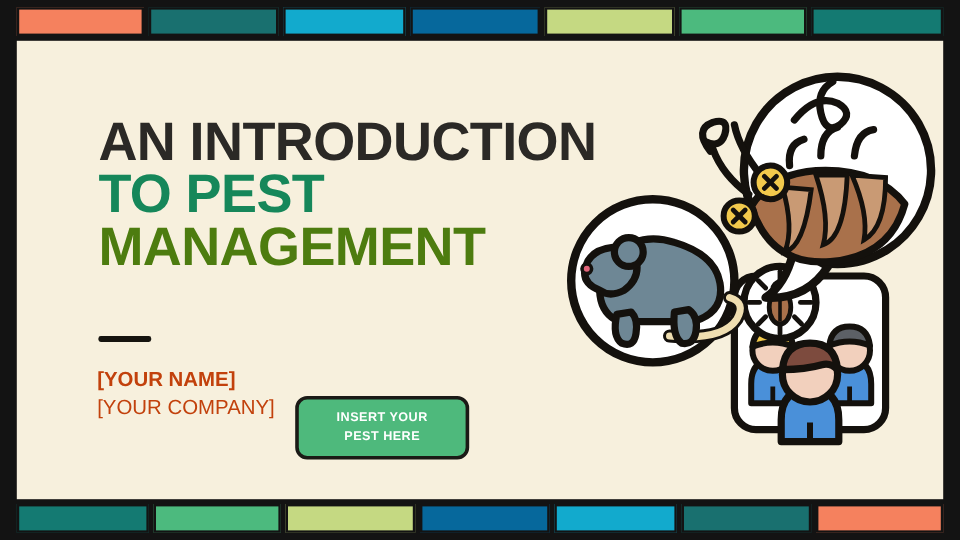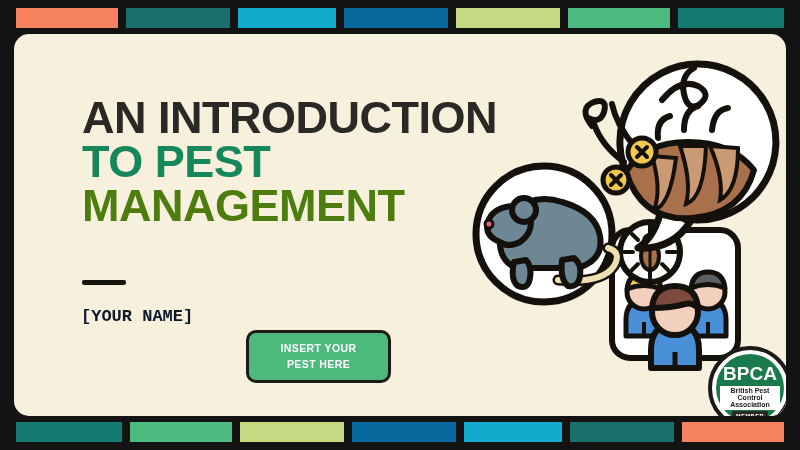--- a/index.html
+++ b/index.html
@@ -78,24 +78,23 @@
     height: 5px;
     background: #16140f;
     border-radius: 2px;
   }
 
   
   #byline {
     position: absolute;
     left: 67px;
     top: 272px;
-    color: #0f172a;
+    color: #c2410c;
     font-size: 17px;
     line-height: 1.33;
-    font-family: Liberation Mono, monospace;
   }
   #byline .nm { font-weight: bold; display: block; white-space: nowrap; }
   #byline .co { font-weight: normal; display: block; white-space: nowrap; }
 
   
   #logo-btn {
     position: absolute;
     left: 232px;
     top: 296px;
     width: 145px;
@@ -144,32 +143,33 @@
   <div class="strip top" id="strip-top">
       <div class="seg" style="background: rgb(245, 129, 94); flex: 108 0 0px;"></div>
       <div class="seg" style="background: rgb(25, 112, 111); flex: 110 0 0px;"></div>
       <div class="seg" style="background: rgb(18, 170, 205); flex: 104 0 0px;"></div>
       <div class="seg" style="background: rgb(6, 104, 156); flex: 110 0 0px;"></div>
       <div class="seg" style="background: rgb(197, 217, 130); flex: 110 0 0px;"></div>
       <div class="seg" style="background: rgb(76, 186, 126); flex: 108 0 0px;"></div>
       <div class="seg" style="background: rgb(20, 122, 114); flex: 112 0 0px;"></div>
     </div>
 
-  <div id="stage" style="background: rgb(247, 240, 221); border-radius: 15px;">
+  <div id="stage" style="background: rgb(247, 240, 221);">
 
     <div id="headline">
       <span class="hl-line dark" style="color: rgb(43, 41, 38);">AN INTRODUCTION</span>
       <span class="hl-line green" style="color: rgb(22, 135, 90);">TO PEST</span>
       <span class="hl-line green" style="color: #4d7c0f;">MANAGEMENT</span>
     </div>
 
     <div id="rule"></div>
 
     <div id="byline">
       <span class="nm">[YOUR NAME]</span>
+      <span class="co">[YOUR COMPANY]</span>
     </div>
 
     <div id="logo-btn" style="background: rgb(78, 185, 124); color: rgb(255, 255, 255);">
       <span>INSERT YOUR</span>
       <span>PEST HERE</span>
     </div>
 
     <div id="art">
       <svg width="320" height="382" viewBox="0 0 320 382" xmlns="http://www.w3.org/2000/svg">
 
@@ -265,33 +265,20 @@
 
           <g fill="#6e8795" stroke="#14110d" stroke-width="6" stroke-linejoin="round">
             <path d="M48 228 q-4 18 4 24 q10 4 12 -8 q2 -12 -4 -18 z"></path>
             <path d="M96 226 q-2 20 6 26 q10 2 12 -10 q2 -12 -6 -18 z"></path>
           </g>
         </g>
 
       </svg>
     </div>
 
-    <div id="bpca">
-      <svg width="84" height="84" viewBox="0 0 84 84" xmlns="http://www.w3.org/2000/svg">
-        <circle cx="42" cy="42" r="40" fill="#ffffff" stroke="#1b1a16" stroke-width="4"></circle>
-        <circle cx="42" cy="42" r="34" fill="#1b7a4c"></circle>
-        <text x="42" y="34" text-anchor="middle" font-family="Liberation Sans, sans-serif" font-size="19" font-weight="bold" fill="#ffffff">BPCA</text>
-        <rect x="12" y="40" width="60" height="24" fill="#ffffff"></rect>
-        <text x="42" y="47" text-anchor="middle" font-family="Liberation Sans, sans-serif" font-size="7" font-weight="bold" fill="#1b1a16">British Pest</text>
-        <text x="42" y="54" text-anchor="middle" font-family="Liberation Sans, sans-serif" font-size="7" font-weight="bold" fill="#1b1a16">Control</text>
-        <text x="42" y="61" text-anchor="middle" font-family="Liberation Sans, sans-serif" font-size="7" font-weight="bold" fill="#1b1a16">Association</text>
-        <rect x="24" y="65" width="36" height="9" rx="1" fill="#2b2926"></rect>
-        <text x="42" y="71.5" text-anchor="middle" font-family="Liberation Sans, sans-serif" font-size="5.5" font-weight="bold" fill="#ffffff" letter-spacing="0.6">MEMBER</text>
-      </svg>
-    </div>
 
   </div>
 
   <div class="strip bottom" id="strip-bottom">
       <div class="seg" style="background: rgb(20, 122, 114); flex: 112 0 0px;"></div>
       <div class="seg" style="background: rgb(76, 186, 126); flex: 108 0 0px;"></div>
       <div class="seg" style="background: rgb(197, 217, 130); flex: 110 0 0px;"></div>
       <div class="seg" style="background: rgb(6, 104, 156); flex: 110 0 0px;"></div>
       <div class="seg" style="background: rgb(18, 170, 205); flex: 104 0 0px;"></div>
       <div class="seg" style="background: rgb(25, 112, 111); flex: 110 0 0px;"></div>

